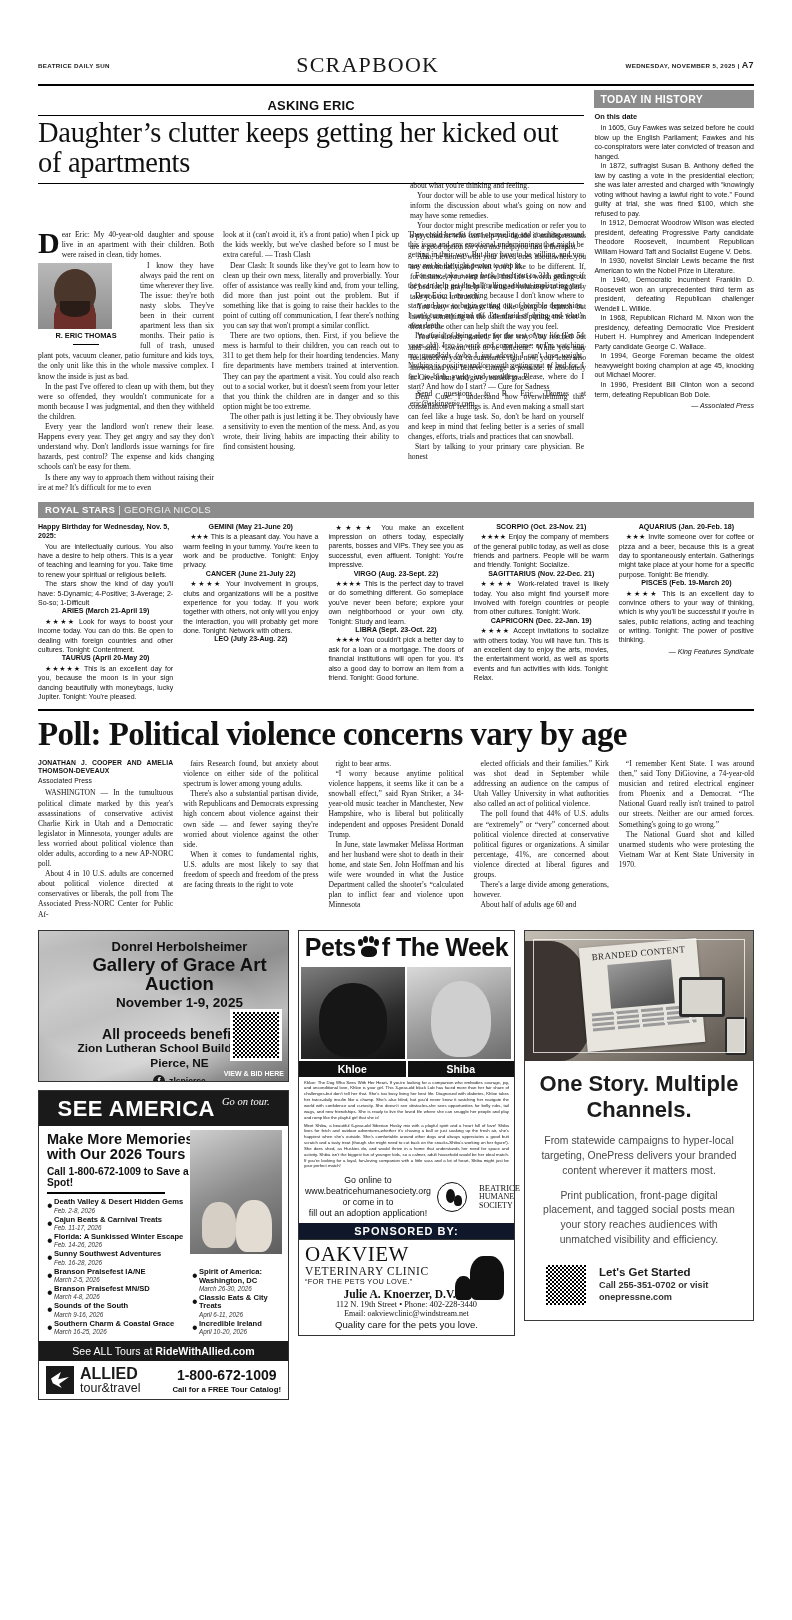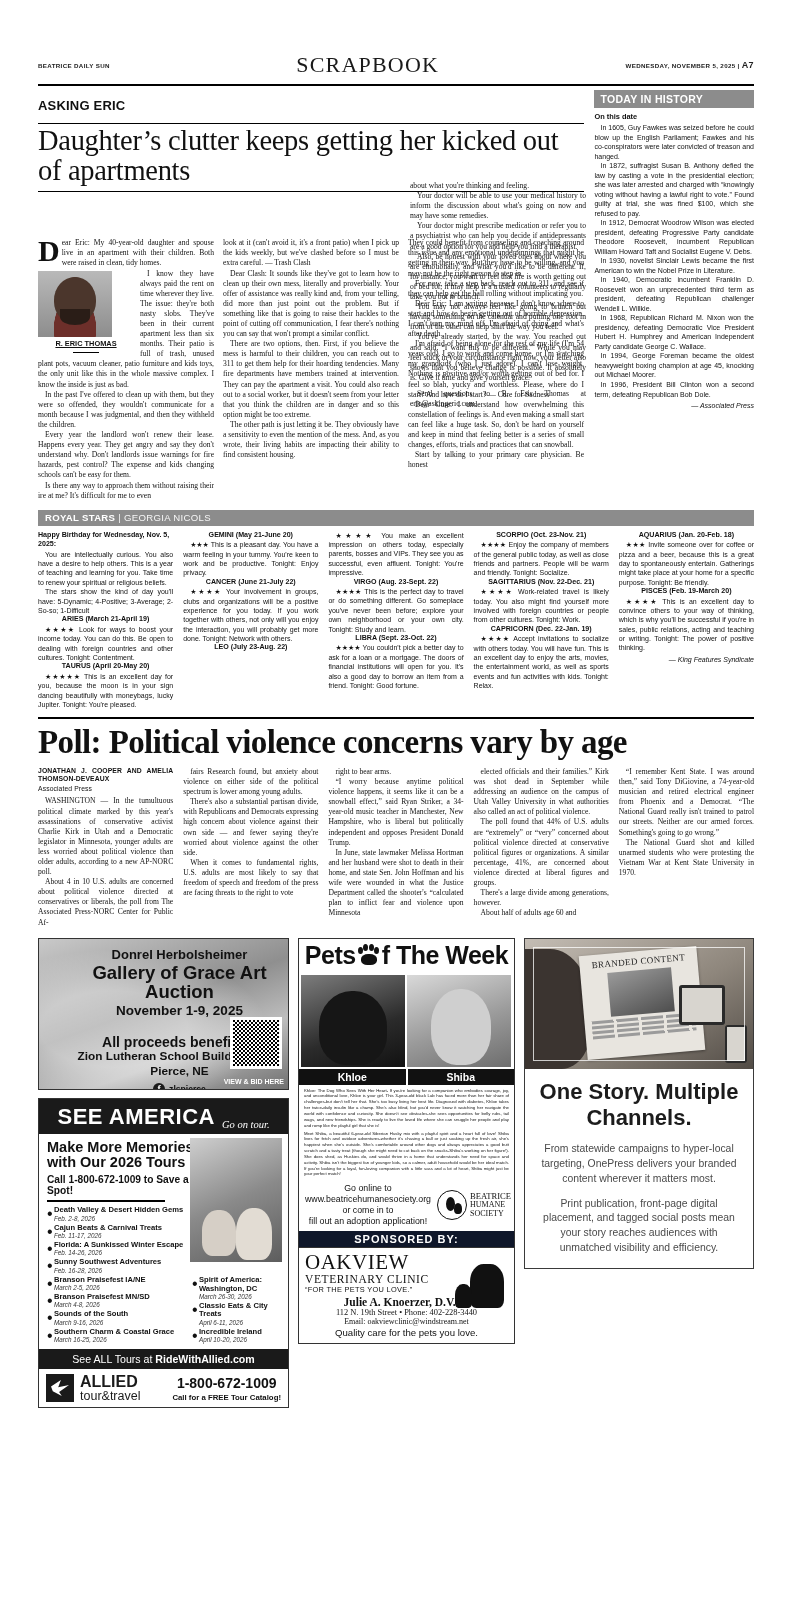--- a/index.html
+++ b/index.html
@@ -14,39 +14,39 @@
   .page { position: relative; width:792px; height:1620px; padding: 0 38px; }
 
   
   .masthead { display:flex; align-items:center; justify-content:space-between; padding-top:52px; }
   .mh-left, .mh-right { font-family:"Liberation Sans", sans-serif; font-size:6.2px; font-weight:700; letter-spacing:.35px; color:#222; white-space:nowrap; }
   .mh-right b { font-size:9px; }
   .mh-title { font-family:"Liberation Serif", serif; font-size:22px; letter-spacing:1.2px; color:#1a1a1a; }
   .rule-thick { border-top:2.2px solid #000; margin-top:6px; }
 
   
-  .kicker { font-family:"Liberation Sans", sans-serif; font-weight:800; font-size:13px; letter-spacing:.2px; margin:8px 0 10px; }
+  .kicker { font-family:"Liberation Sans", sans-serif; font-weight:800; font-size:13px; letter-spacing:.2px; margin:8px 0 2px;text-align:center; }
   .headline { font-family:"Liberation Serif", serif; font-weight:400; font-size:28.5px; line-height:1.04; letter-spacing:-.3px; margin:2px 0 6px; }
   .rule-thin { border-top:1px solid #000; }
 
   .body-col { font-size:7.6px; line-height:1.33; text-align:justify; hyphens:auto;margin-top:41px; -webkit-hyphens:auto; }
   .body-col p { margin:0; text-indent:7px; }
   .body-col p.noind { text-indent:0; }
 
   
   .eric-wrap { display:flex; gap:10px; }
   .eric-main { width:548px; }
   .eric-cols { display:flex; gap:9px; }
   .eric-cols > div { width:176px; }
   .sidebar { width:160px; }
 
   .dropcapP { position:relative; }
   .dropcapP::first-letter { float:left; font-size:30px; line-height:.82; font-weight:700; padding:1px 2px 0 0; font-family:"Liberation Serif", serif; }
 
-  .mug { float:left; width:96px; margin:2px 6px 2px 0;text-decoration:underline; }
+  .mug { float:left; width:96px; margin:2px 6px 2px 0; }
   .mug-img { width:74px; height:66px; background:
       radial-gradient(ellipse at 50% 34%, #6a5348 0 26%, rgba(0,0,0,0) 27%),
       radial-gradient(ellipse at 50% 88%, #6d2f2a 0 40%, rgba(0,0,0,0) 41%),
       linear-gradient(#b9b9b9,#8d8d8d);
       position:relative; overflow:hidden; }
   .mug-img::before{ content:""; position:absolute; left:16px; top:6px; width:42px; height:46px; border-radius:50% 50% 46% 46%; background:#4b362c; }
   .mug-img::after{ content:""; position:absolute; left:22px; top:38px; width:30px; height:16px; border-radius:0 0 50% 50%; background:#2a1d17; }
   .mug-cap { font-family:"Liberation Sans", sans-serif; font-weight:800; font-size:7.4px; line-height:1.15; text-align:center; margin-top:3px; }
   .mug-rule { width:26px; border-top:1.6px solid #000; margin:4px auto 0; }
 
@@ -97,21 +97,21 @@
   .fbdot { width:12px; height:12px; border-radius:50%; background:#1b1b1b; color:#fff; font-family:"Liberation Serif",serif; font-weight:700; font-size:10px; line-height:12px; }
   .qr { background:
      repeating-linear-gradient(90deg,#000 0 2px,#fff 2px 4px),
      repeating-linear-gradient(0deg,#000 0 2px,#fff 2px 4px);
      background-blend-mode:difference; border:3px solid #fff; }
   .aa-qr { position:absolute; right:6px; bottom:20px; width:52px; height:52px; z-index:3; }
   .aa-viewbid { position:absolute; right:4px; bottom:4px; z-index:3; font-family:"Liberation Sans",sans-serif; font-weight:700; font-size:7px; color:#fff; }
 
   
   .ad-see { border:1px solid #333; margin-top:8px; background:#fff; }
-  .see-top { background:#1a1a1a; color:#fff; display:flex; align-items:flex-end; justify-content:center; gap:7px; padding:5px 0 4px; }
+  .see-top { background:#1a1a1a; color:#fff; display:flex; align-items:flex-start; justify-content:center; gap:7px; padding:5px 0 4px; }
   .see-top .t1 { font-family:"Liberation Sans", sans-serif; font-weight:800; font-size:22px; letter-spacing:.5px; }
   .see-top .t2 { font-family:"Liberation Serif", serif; font-style:italic; font-size:10.5px; }
   .see-body { position:relative; padding:6px 8px 4px; }
   .see-h { font-family:"Liberation Sans", sans-serif; font-weight:800; font-size:14.5px; line-height:1.06; }
   .see-call { font-family:"Liberation Sans", sans-serif; font-weight:800; font-size:10.2px; margin-top:4px; }
   .see-div { border-top:2px solid #000; width:118px; margin:4px 0 4px; }
   .see-lists { display:flex; gap:6px; }
   .see-list { list-style:none; margin:0; padding:0; font-family:"Liberation Sans", sans-serif; }
   .see-list li { margin-bottom:2px; padding-left:7px; position:relative; }
   .see-list li::before{ content:"•"; position:absolute; left:0; top:-1px; }
@@ -146,21 +146,21 @@
   .pet-ph.khloe::after{content:"";position:absolute;left:18px;top:16px;width:68px;height:74px;border-radius:48% 48% 40% 40%;background:#161616;}
   .pet-ph.shiba { background:linear-gradient(160deg,#d9d9d9,#9a9a9a 55%,#6d6d6d); }
   .pet-ph.shiba::after{content:"";position:absolute;left:24px;top:14px;width:60px;height:76px;border-radius:48% 48% 42% 42%;background:#cfcfcf;}
   .pets-names { display:flex; }
   .pet-name { flex:1; background:#111; color:#fff; text-align:center; font-family:"Liberation Sans", sans-serif; font-weight:800; font-size:10.5px; padding:2px 0; }
   .pet-name.sep { margin-left:2px; }
   .pets-copy { font-family:"Liberation Sans", sans-serif; font-size:4.3px; line-height:1.36; text-align:justify; padding:3px 5px 2px; }
   .pets-copy p { margin:0 0 2px; }
   .pets-online { display:flex; align-items:center; gap:6px; padding:2px 6px 4px; }
   .po-txt { flex:1; text-align:center; font-family:"Liberation Sans", sans-serif; font-size:8.8px; line-height:1.25; }
-  .bhs { display:flex; align-items:center; gap:3px; }
+  .bhs { display:flex; align-items:center; gap:12px; }
   .bhs-mark { width:30px; height:30px; border:1.6px solid #111; border-radius:50%; position:relative; }
   .bhs-mark::before{content:"";position:absolute;left:8px;top:6px;width:9px;height:14px;border-radius:50%;background:#111;}
   .bhs-mark::after{content:"";position:absolute;left:16px;top:12px;width:8px;height:11px;border-radius:50% 50% 40% 40%;background:#111;}
   .bhs-txt { font-family:"Liberation Serif", serif; font-size:8px; line-height:1.05; }
   .bhs-txt div:first-child { font-size:8.6px; }
   .pets-sponsor { background:#0f172a; color:#fff; text-align:center; font-family:"Liberation Sans", sans-serif; font-weight:800; font-size:11px; letter-spacing:1px; padding:2px 0; }
   .oakview { border-top:1px solid #333; padding:4px 6px 5px; text-align:center; position:relative; }
   .ov-1 { font-family:"Liberation Serif", serif; font-size:21px; letter-spacing:.5px; text-align:left; line-height:1; }
   .ov-2 { font-family:"Liberation Serif", serif; font-size:11.5px; letter-spacing:.6px; text-align:left; }
   .ov-3 { font-family:"Liberation Sans", sans-serif; font-size:7.4px; letter-spacing:.3px; text-align:left; }
@@ -526,18 +526,25 @@
             <div class="tx"></div>
           </div>
           <div class="tablet"></div>
           <div class="phone"></div>
           <div class="op-frame"></div>
         </div>
         <div class="op-body">
           <div class="op-h">One Story. Multiple Channels.</div>
           <div class="op-p">From statewide campaigns to hyper-local targeting, OnePress delivers your branded content wherever it matters most.</div>
           <div class="op-p">Print publication, front-page digital placement, and tagged social posts mean your story reaches audiences with unmatched visibility and efficiency.</div>
+          <div class="op-cta">
+            <div class="qr op-qr"></div>
+            <div class="op-cta-txt">
+              <div class="c1">Let's Get Started</div>
+              <div class="c2">Call 255-351-0702 or visit onepressne.com</div>
+            </div>
+          </div>
         </div>
       </div>
     </div>
 
   </div>
 </div>
 
 </body></html>

